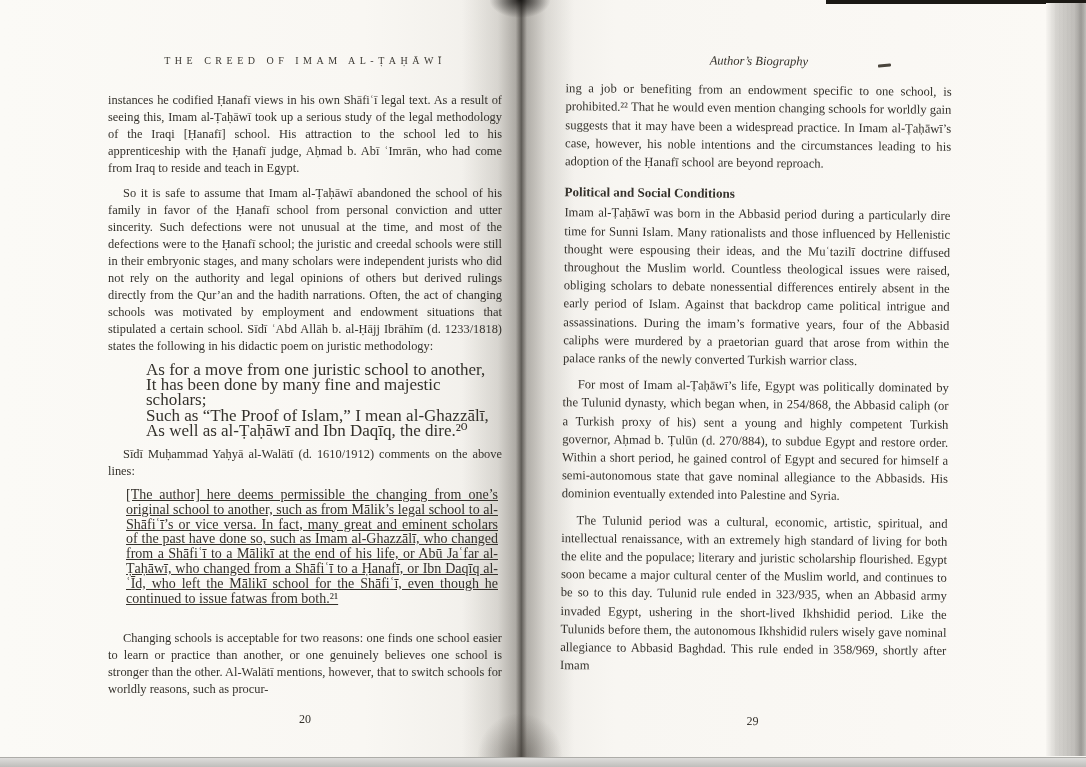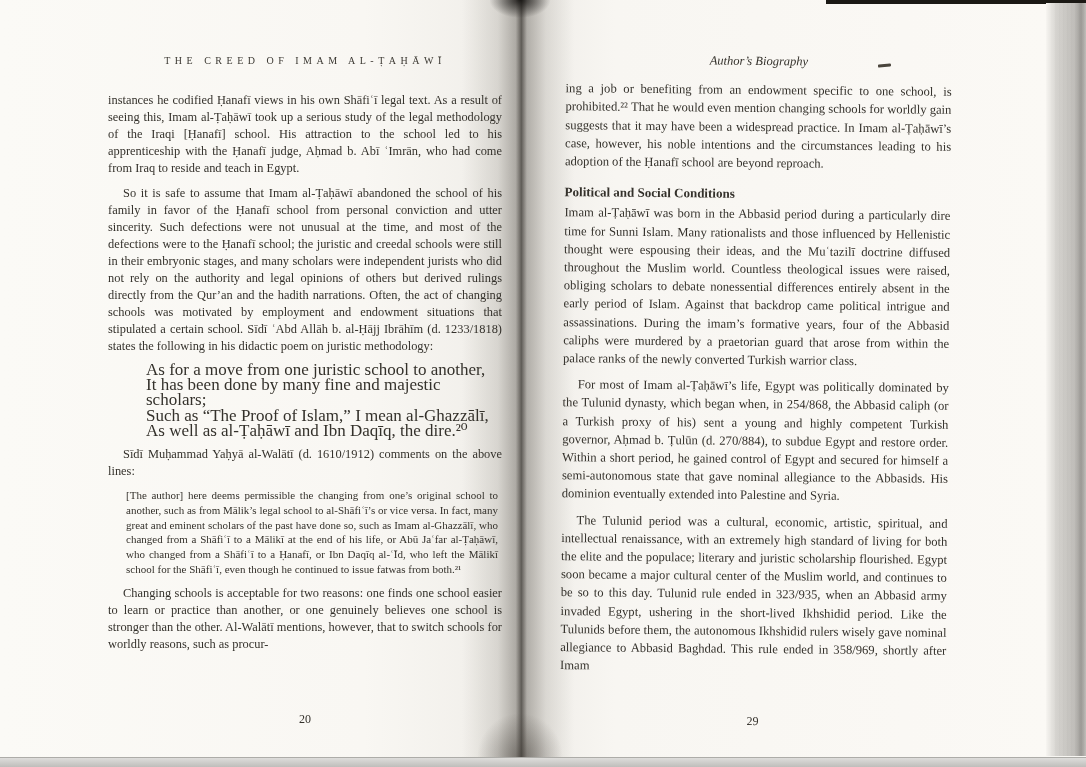--- a/index.html
+++ b/index.html
@@ -86,22 +86,23 @@
   }
   .para { margin-top: 8px; }
   .para.first { margin-top: 0; }
   .indent { text-indent: 15px; }
   .verse {
     margin: 7px 0 8px 38px; font-size: 17px; line-height: 15.2px;
     text-align: left;
   }
   .verse span { display: block; }
   .quote {
-    margin: 8px 4px 8px 18px; font-size: 11px; line-height: 14.8px;
+    margin: 8px 4px 24px 18px; font-size: 14px; line-height: 14.8px;
     text-align: justify;
+    text-decoration: underline;
   }
   .section-heading {
     font-weight: bold; font-size: 13px; margin: 13px 0 2px; text-align: left;
   }
   .pagenum {
     position: absolute; bottom: 0; left: 0; right: 0;
     text-align: center; font-size: 12px;
   }
 </style>
 </head>

